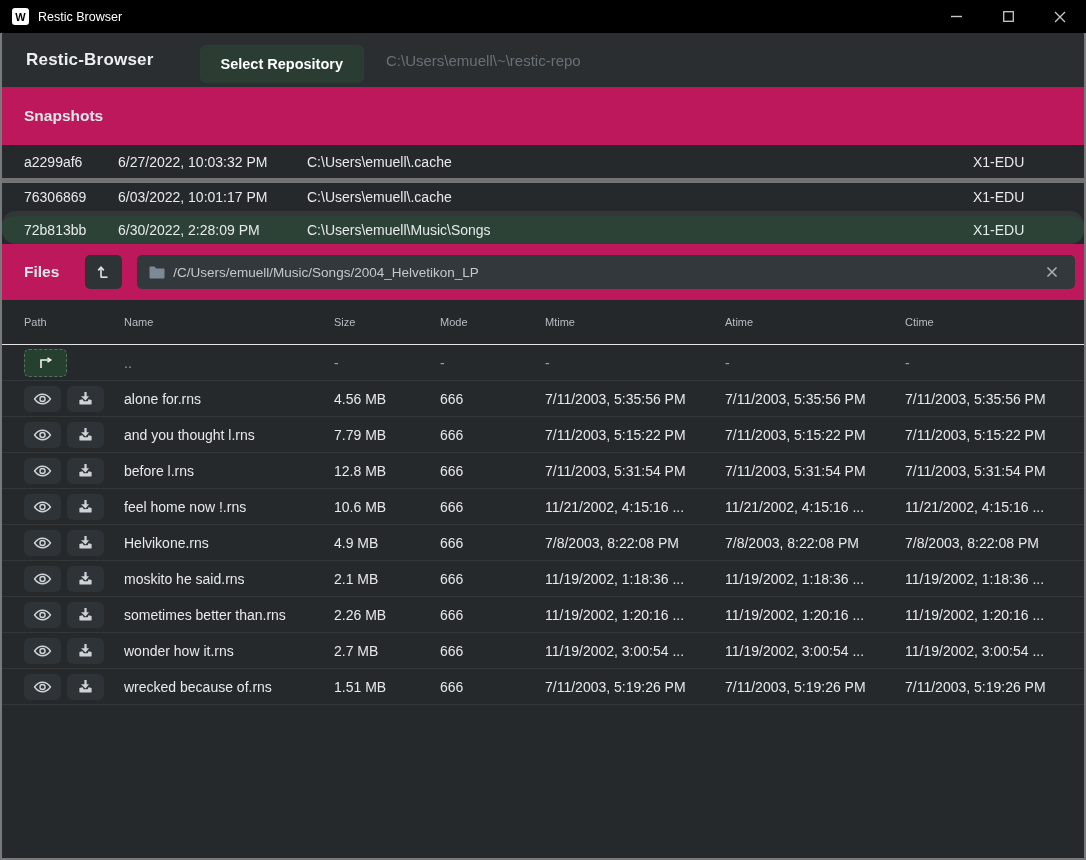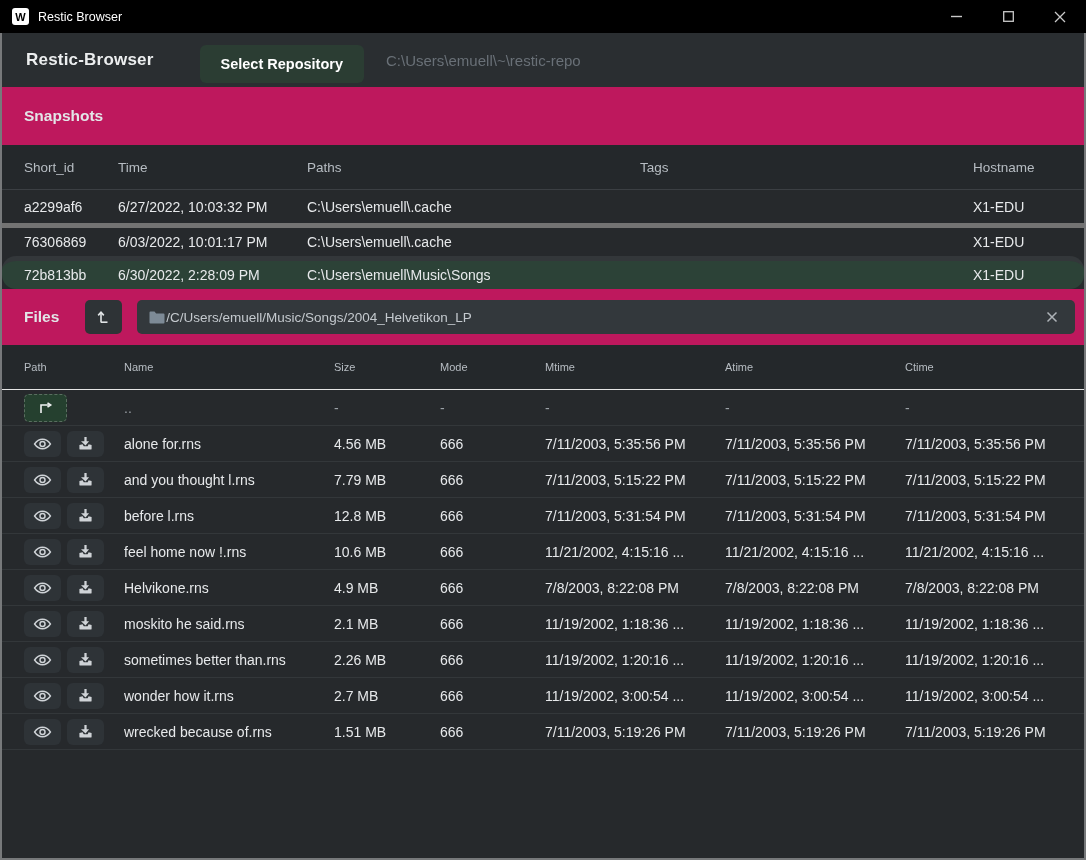--- a/index.html
+++ b/index.html
@@ -64,21 +64,21 @@
   .cell { overflow: hidden; white-space: nowrap; text-overflow: ellipsis; padding-right: 8px; }
 
   
   .band-files { height: 56px; gap: 15px; padding-right: 9px; }
   .levelup-btn {
     width: 37px; height: 34px; background: #2e3336; border: 0; border-radius: 5px;
     display: inline-flex; align-items: center; justify-content: center; margin-left: 11px;
   }
   .path-bar {
     flex: 1; height: 34px; background: #33383c; border-radius: 5px;
-    display: flex; align-items: center; padding: 0 12px; gap: 1px;
+    display: flex; align-items: center; padding: 0 12px; gap: 8px;
   }
   .path-input {
     flex: 1; background: transparent; border: 0; outline: none;
     color: #c4c9ce; font-size: 13.5px; font-family: "Liberation Sans", sans-serif;
   }
   .clear-btn { background: transparent; border: 0; display: inline-flex; align-items: center; justify-content: center; width: 22px; height: 22px; }
 
   
   .file-grid { display: grid; grid-template-columns: 100px 210px 106px 105px 180px 180px 1fr; align-items: center; padding: 0 14px 0 22px; }
   .file-head { height: 45px; background: #24282b; color: #b7bdc3; font-size: 11px; border-bottom: 1px solid #e5e5e5; flex: 0 0 auto; }
@@ -129,27 +129,20 @@
   <div class="header">
     <span class="app-title">Restic-Browser</span>
     <button class="select-repo">Select Repository</button>
     <span class="repo-path">C:\Users\emuell\~\restic-repo</span>
   </div>
 
   <div class="band band-snapshots">
     <span class="band-title">Snapshots</span>
   </div>
 
-  <div class="snap-grid snap-head">
-    <span class="cell">Short_id</span>
-    <span class="cell">Time</span>
-    <span class="cell">Paths</span>
-    <span class="cell">Tags</span>
-    <span class="cell">Hostname</span>
-  </div>
 
   <div class="snap-grid snap-row">
     <span class="cell">a2299af6</span>
     <span class="cell">6/27/2022, 10:03:32 PM</span>
     <span class="cell">C:\Users\emuell\.cache</span>
     <span class="cell"></span>
     <span class="cell">X1-EDU</span>
   </div>
   <div class="snap-grid snap-row">
     <span class="cell">76306869</span>

